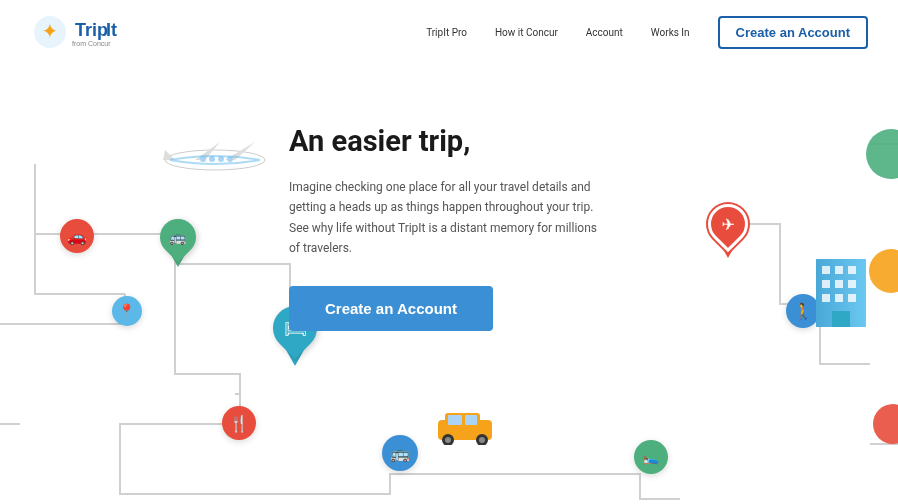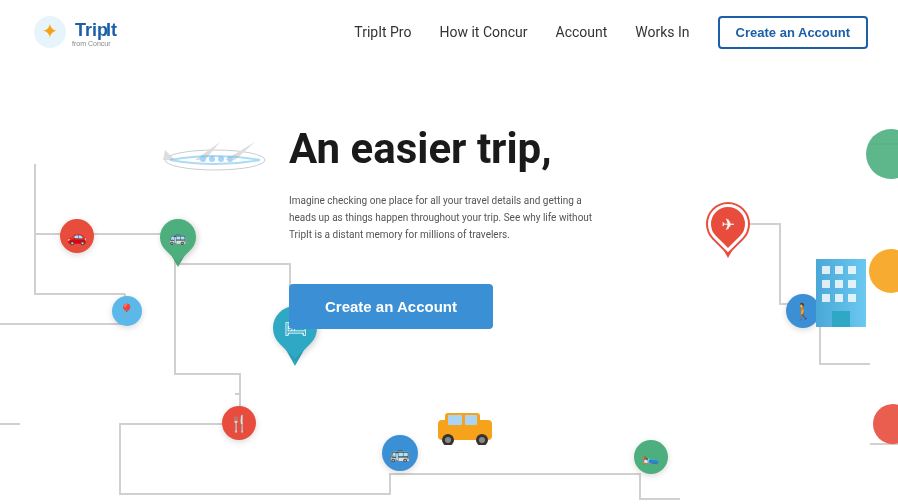--- a/index.html
+++ b/index.html
@@ -24,21 +24,21 @@
     .logo {
       display: flex;
       align-items: center;
     }
     nav {
       display: flex;
       align-items: center;
       gap: 28px;
     }
     .nav-link {
-      font-size: 14px;
+      font-size: 10px;
       color: #333;
       text-decoration: none;
       cursor: pointer;
     }
     .create-account-btn {
       border: 2px solid #1a5fa8;
       color: #1a5fa8;
       background: transparent;
       padding: 7px 16px;
       border-radius: 4px;
@@ -68,31 +68,31 @@
     
     .hero-text {
       position: absolute;
       top: 60px;
       left: 50%;
       transform: translateX(-50%);
       width: 320px;
       z-index: 5;
     }
     .hero-title {
-      font-size: 42px;
+      font-size: 29px;
       font-weight: 700;
       color: #1a1a1a;
       line-height: 1.2;
       margin-bottom: 18px;
     }
     .hero-desc {
-      font-size: 10px;
+      font-size: 12px;
       color: #555;
       line-height: 1.7;
-      margin-bottom: 41px;
+      margin-bottom: 28px;
     }
     .cta-button {
       background: #3b8fd4;
       color: #fff;
       border: none;
       padding: 14px 36px;
       font-size: 15px;
       font-weight: 600;
       border-radius: 4px;
       cursor: pointer;

